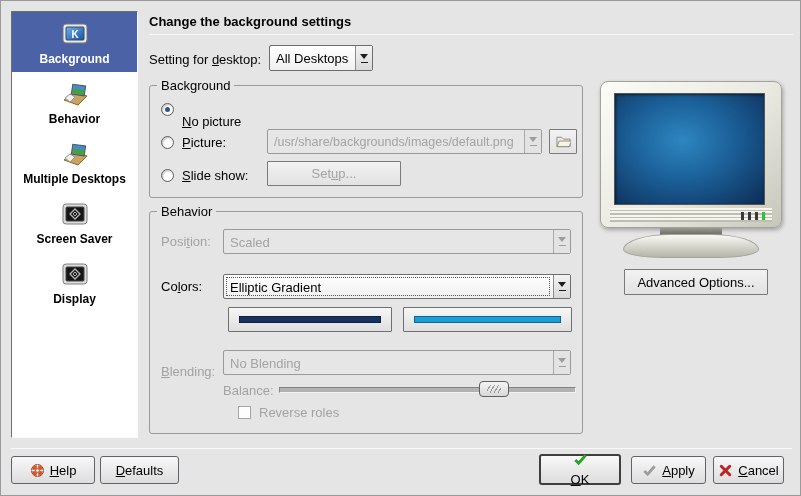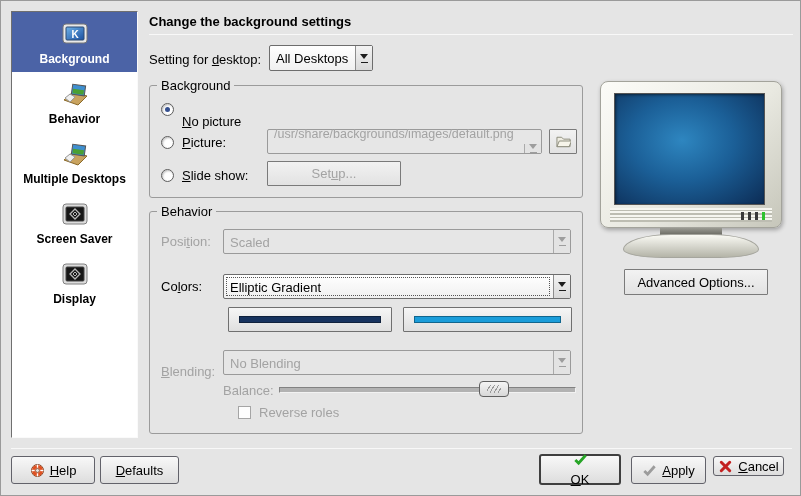--- a/index.html
+++ b/index.html
@@ -166,21 +166,21 @@
 
   <span class="radio sel" style="left:160px;top:102px;"></span>
   <div class="lbl" style="left:181px;top:101px;margin-top:12px;">
     <span></span><span class="u">N</span><span>o picture</span>
   </div>
 
   <span class="radio" style="left:160px;top:135px;"></span>
   <div class="lbl" style="left:181px;top:134px;">
     <span></span><span class="u">P</span><span>icture:</span>
   </div>
-  <div class="combo disabled" style="left:266px;top:128px;width:275px;height:25px;font-size:12.5px;align-items:flex-end;">
+  <div class="combo disabled" style="left:266px;top:128px;width:275px;height:25px;font-size:12.5px;">
     <span class="txt dis">/usr/share/backgrounds/images/default.png</span>
     <span class="arr">
         <span class="tri"></span>
         <span class="dash"></span>
       </span>
   </div>
   <div class="btn flat" style="left:548px;top:128px;width:28px;height:25px;">
     <span class="icon14">
       <svg width="15" height="14" viewBox="0 0 16 14">
         <path d="M1 3 h5 l2 2 h7 v8 h-14 z" fill="#efede2" stroke="#8a8a7a"></path>
@@ -300,21 +300,21 @@
     <span><span></span><span class="u">O</span><span>K</span></span>
   </div>
   <div class="btn" style="left:630px;top:455px;width:75px;height:28px;">
     <span class="icon14">
       <svg width="15" height="15" viewBox="0 0 16 16">
           <path d="M2.5 8.5 L6 12 L13.5 3.5" fill="none" stroke="#9c9c9c" stroke-width="3"></path>
         </svg>
     </span>
     <span><span></span><span class="u">A</span><span>pply</span></span>
   </div>
-  <div class="btn" style="left:712px;top:455px;width:71px;height:20px;">
+  <div class="btn" style="left:712px;top:455px;width:71px;height:28px;">
     <span class="icon14">
       <svg width="15" height="15" viewBox="0 0 16 16">
           <g stroke="#c32222" stroke-width="3.2" stroke-linecap="round">
         <line x1="3.5" y1="3.5" x2="12.5" y2="12.5"></line>
             <line x1="12.5" y1="3.5" x2="3.5" y2="12.5"></line>
           </g>
         </svg>
     </span>
     <span><span></span><span class="u">C</span><span>ancel</span></span>
   </div>

